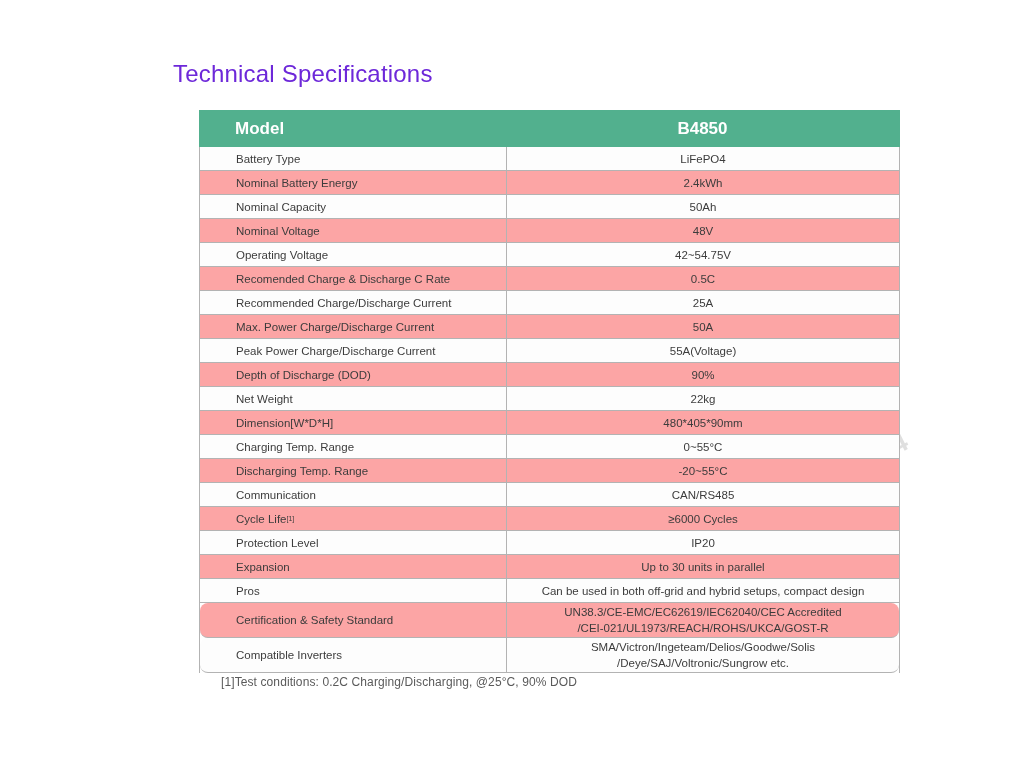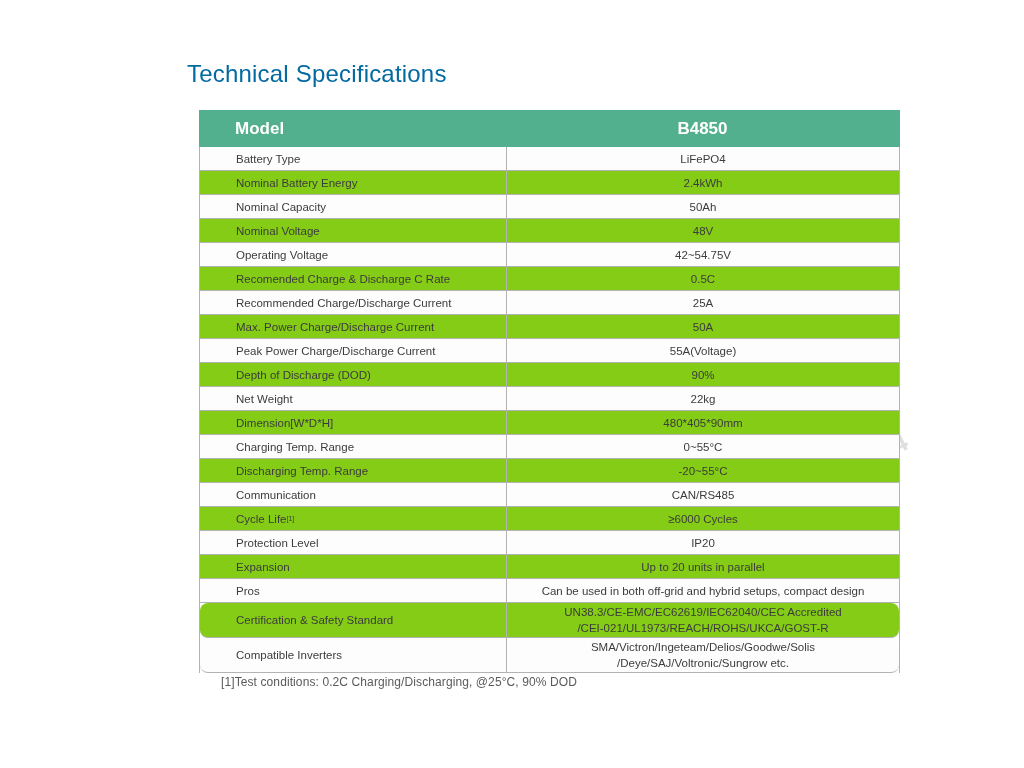--- a/index.html
+++ b/index.html
@@ -6,23 +6,23 @@
   html,body { background:#ffffff; }
   .page {
     position:relative;
     width:1024px; height:768px;
     background:#ffffff;
     overflow:hidden;
     font-family:"Liberation Sans", sans-serif;
     color:#3d3d3d;
   }
   .title {
-    position:absolute; left:187px; top:60px;
+    position:absolute; left:173px; top:60px;
     font-size:24px; font-weight:400;
-    color:#0369a1;
+    color:#6d28d9;
     letter-spacing:0.2px;
   }
   .spec-table {
     position:absolute; left:199px; top:110px;
     width:701px;
     font-size:11.5px;
   }
   .thead {
     display:flex; align-items:center;
     height:37px;
@@ -34,21 +34,21 @@
   .tbody {
     border-left:1px solid #b3b3b3;
     border-right:1px solid #b3b3b3;
   }
   .row {
     display:flex;
     background:#fdfdfd;
     border-bottom:1px solid #b3b3b3;
     min-height:24px;
   }
-  .row.alt { background:#84cc16; }
+  .row.alt { background:#fca5a5; }
   .cell-label {
     flex:0 0 306px;
     display:flex; align-items:center;
     padding-left:36px;
     color:#3c3c3c;
   }
   .cell-value {
     flex:1;
     display:flex; flex-direction:column;
     align-items:center; justify-content:center;
@@ -180,21 +180,21 @@
         <div class="cell-value">≥6000 Cycles</div>
       </div>
 
       <div class="row">
         <div class="cell-label">Protection Level</div>
         <div class="cell-value">IP20</div>
       </div>
 
       <div class="row alt">
         <div class="cell-label">Expansion</div>
-        <div class="cell-value">Up to 20 units in parallel</div>
+        <div class="cell-value">Up to 30 units in parallel</div>
       </div>
 
       <div class="row">
         <div class="cell-label">Pros</div>
         <div class="cell-value">Can be used in both off-grid and hybrid setups, compact design</div>
       </div>
 
       <div class="row alt tall">
         <div class="cell-label">Certification &amp; Safety Standard</div>
         <div class="cell-value">

